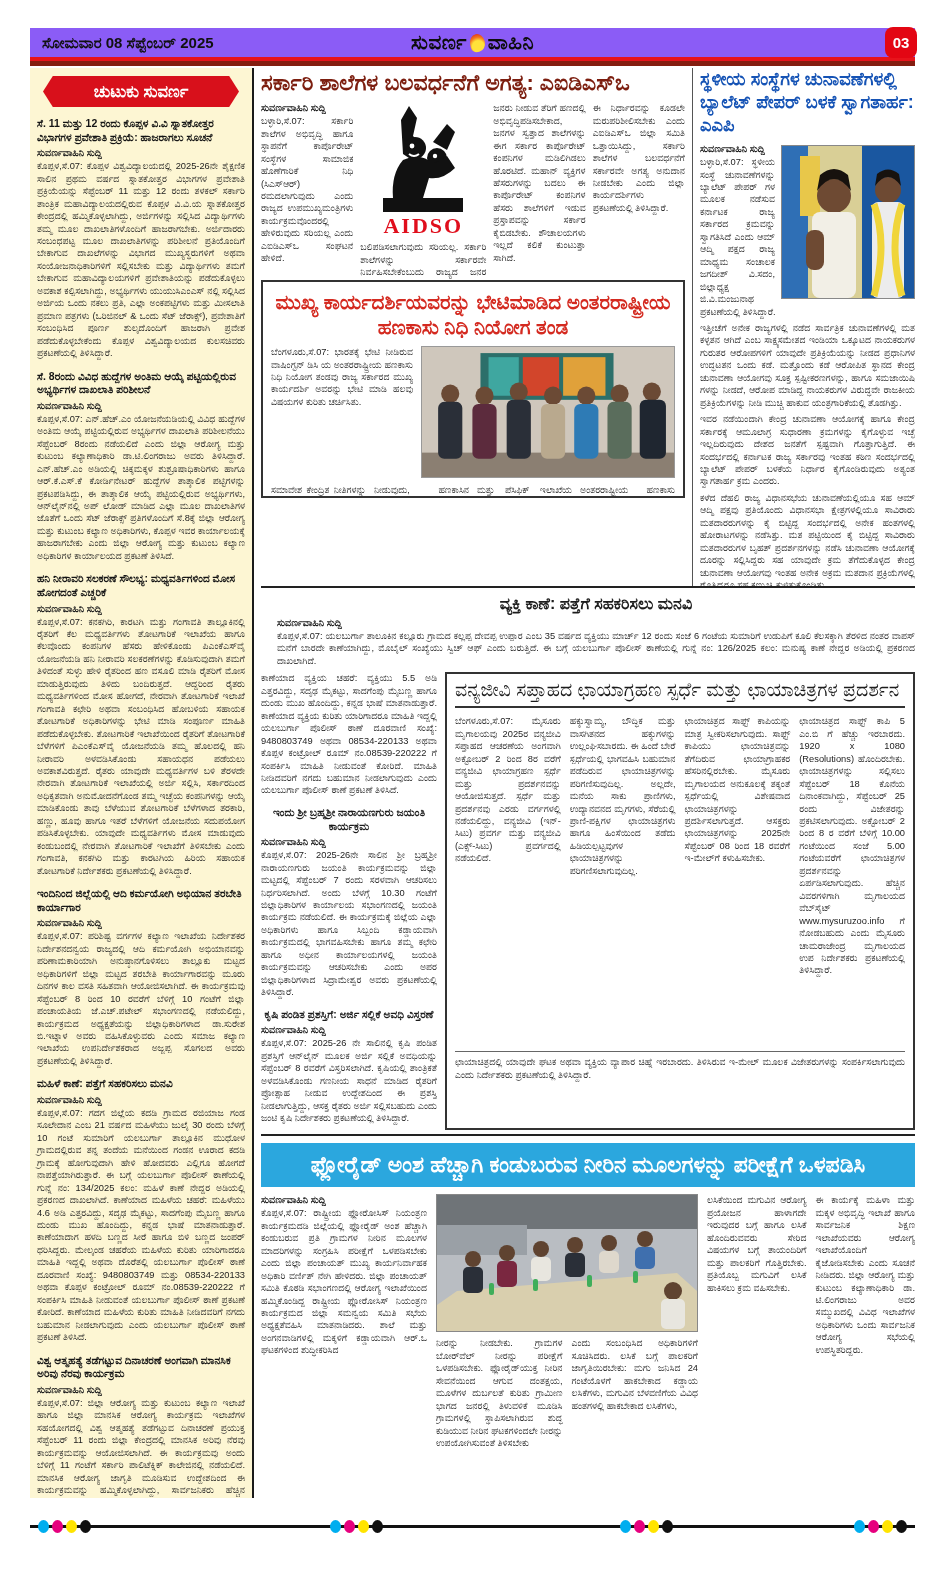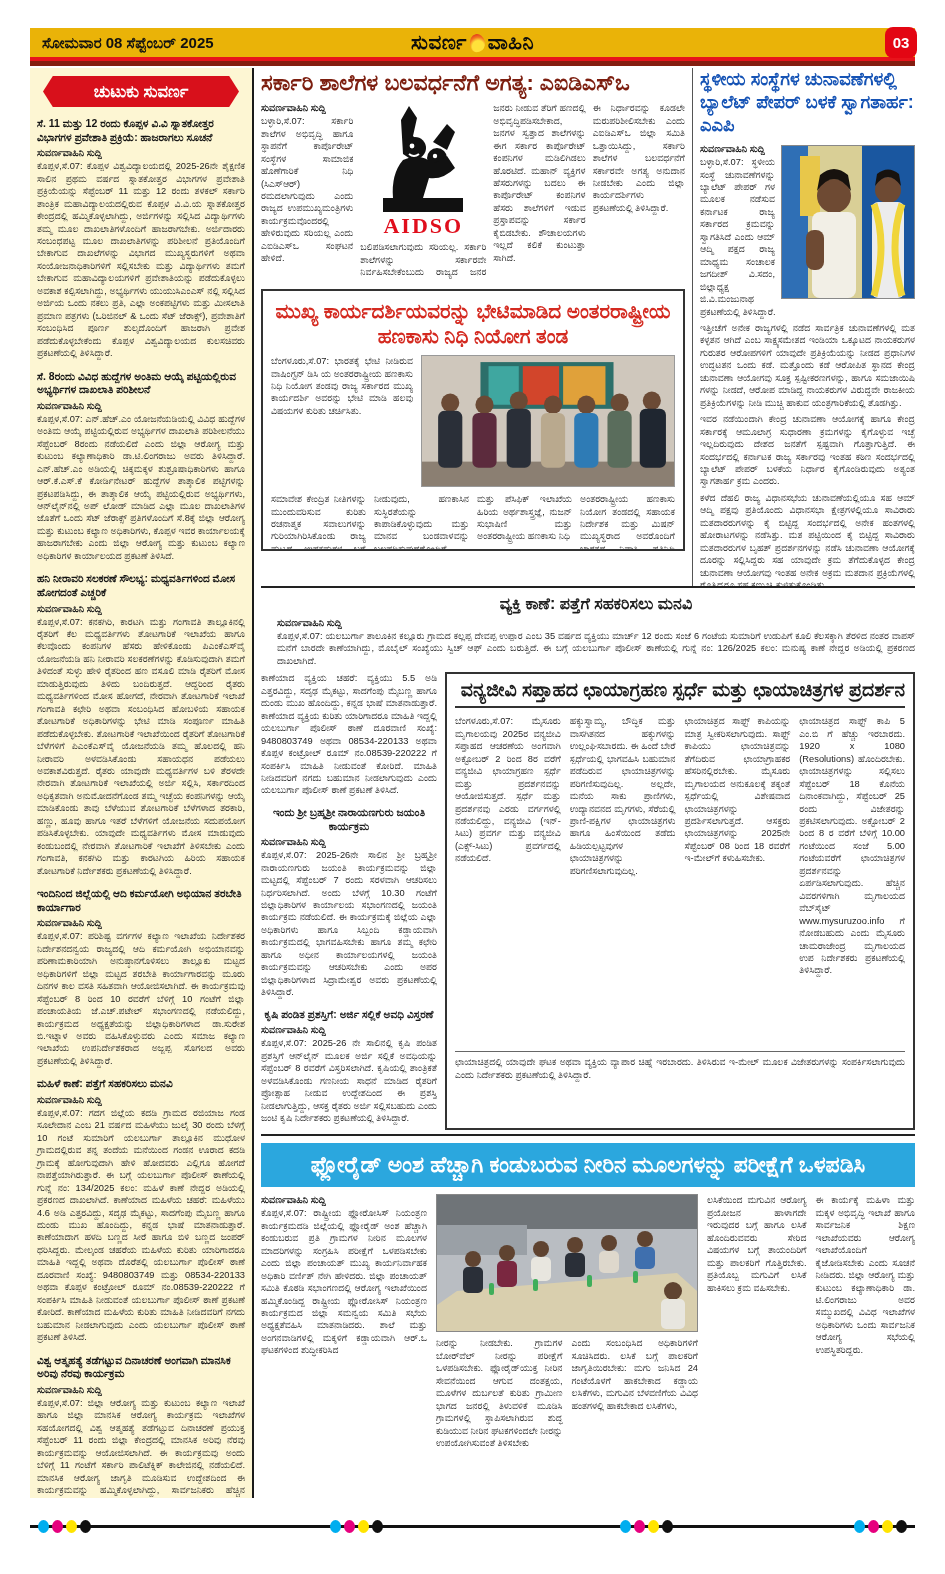--- a/index.html
+++ b/index.html
@@ -1,19 +1,19 @@
 <!DOCTYPE html>
 <html lang="kn"><head>
 <meta charset="utf-8">
 <style>
   html,body{margin:0;padding:0;}
   body{width:945px;height:1574px;position:relative;background:#ffffff;font-family:"Liberation Sans",sans-serif;color:#1c1c1c;}
   .page{position:absolute;inset:0;overflow:hidden;}
   
-  .masthead{position:absolute;left:30px;top:28px;width:885px;height:29px;background:#eab308;border-bottom:4px solid #e8131b;box-shadow:0 5px 0 #841d10;display:flex;align-items:center;}
+  .masthead{position:absolute;left:30px;top:28px;width:885px;height:29px;background:#8b5cf6;border-bottom:4px solid #e8131b;box-shadow:0 5px 0 #841d10;display:flex;align-items:center;}
   .mh-date{position:absolute;left:12px;font-size:15px;font-weight:bold;color:#111;}
   .mh-title{margin:0 auto;font-size:20px;font-weight:800;color:#0d0d0d;display:flex;align-items:center;gap:2px;letter-spacing:.5px;}
   .flame{display:inline-block;width:15px;height:18px;background:radial-gradient(circle at 50% 70%, #ffe23a 0 40%, #f47b20 62%, #d8141b 100%);border-radius:50% 50% 50% 6px;transform:rotate(-12deg);margin:0 1px;}
   .page-badge{position:absolute;right:-2px;top:-1px;width:32px;height:31px;background:#e30613;color:#fff;font-size:15px;font-weight:800;border-radius:8px;display:flex;align-items:center;justify-content:center;}
   
   .content{position:absolute;top:68px;left:30px;width:885px;bottom:76px;display:flex;box-sizing:border-box;}
   
   .sidebar{width:224px;min-width:224px;background:#fdf6d3;border-right:2px solid #1a1a1a;padding:4px 7px;box-sizing:border-box;overflow:hidden;}
   .ribbon{background:#d8101b;color:#fff;font-weight:800;font-size:16.5px;text-align:center;padding:6px 0;margin:4px 6px 10px;clip-path:polygon(0 50%,5% 0,95% 0,100% 50%,95% 100%,5% 100%);}
   .sb-art{margin-bottom:10px;}
@@ -27,40 +27,40 @@
   .right-zone{flex:1;border-left:1px solid #555;padding-left:7px;margin-left:7px;overflow:hidden;}
   
   .aidso h1{font-size:22px;color:#7c1e0f;font-weight:800;margin:2px 0 7px;line-height:1.15;}
   .aidso-row{display:flex;gap:7px;height:178px;overflow:hidden;}
   .acol{flex:1;overflow:hidden;}
   .afig{width:126px;min-width:126px;text-align:center;}
   .aidso-img{width:120px;height:112px;background:#fff;margin:0 auto;}
   .aidso-label{color:#e00e1c;font-weight:800;font-size:22px;font-family:"Liberation Serif",serif;letter-spacing:2px;line-height:1.1;}
   .afig .art-body{margin-top:3px;}
   
-  .imf-box{border:2px solid #333;margin-top:9px;padding:6px 8px;height:262px;box-sizing:border-box;overflow:hidden;}
+  .imf-box{border:2px solid #333;padding:6px 8px;height:218px;box-sizing:border-box;overflow:hidden;}
   .imf-box h2{color:#d42a20;text-align:center;font-size:20px;font-weight:800;margin:2px 0 7px;line-height:1.22;}
   .imf-row{display:flex;gap:8px;}
   .imf-intro{width:142px;min-width:142px;}
   .imf-photo{flex:1;height:130px;border:1px solid #999;}
   .imf-cols{display:flex;gap:8px;margin-top:6px;height:78px;overflow:hidden;}
   .imf-cols .art-body{flex:1;}
   
   .right-zone h2{color:#1553b5;font-size:18px;font-weight:800;line-height:1.28;margin:0 0 6px;}
   .aap-photo{float:right;width:132px;height:152px;margin:2px 0 4px 6px;border:1px solid #888;}
   .right-zone .art-body{margin-bottom:4px;}
   
   .missing{padding:5px 0 3px;border-bottom:0;margin-left:16px;}
   .missing h3{text-align:center;font-size:16px;font-weight:800;margin:2px 0 4px;}
   
   .mid-zone{display:flex;gap:8px;height:464px;overflow:hidden;margin-top:2px;border-bottom:2px solid #222;padding-bottom:4px;box-sizing:border-box;}
   .narrow-col{width:176px;min-width:176px;overflow:hidden;}
   .narrow-col h4{font-size:10.5px;font-weight:800;text-align:center;margin:9px 0 3px;line-height:1.3;}
   .wildlife-box{flex:1;border:2px solid #333;padding:5px 8px;box-sizing:border-box;overflow:hidden;}
-  .wildlife-box h3{text-align:right;font-size:19px;font-weight:700;border-bottom:2px solid #333;padding-bottom:5px;margin:0 0 7px;}
+  .wildlife-box h3{text-align:left;font-size:19px;font-weight:400;border-bottom:2px solid #333;padding-bottom:5px;margin:0 0 7px;}
   .wl-cols{display:flex;gap:9px;height:330px;overflow:hidden;}
   .wl-cols .art-body{flex:1;}
   .wl-note{border-top:1px solid #666;margin-top:6px;padding-top:4px;font-size:9.3px;line-height:1.34;text-align:justify;}
   
   .banner-blue{background:#2ba7de;color:#fff;font-size:22px;font-weight:800;text-align:center;padding:9px 4px;margin:7px 0 7px;}
   
   .fluoride{display:flex;gap:9px;height:282px;overflow:hidden;}
   .fl-left{width:166px;min-width:166px;overflow:hidden;}
   .fl-center{width:262px;min-width:262px;}
   .fl-photo{height:136px;border:1px solid #888;}

